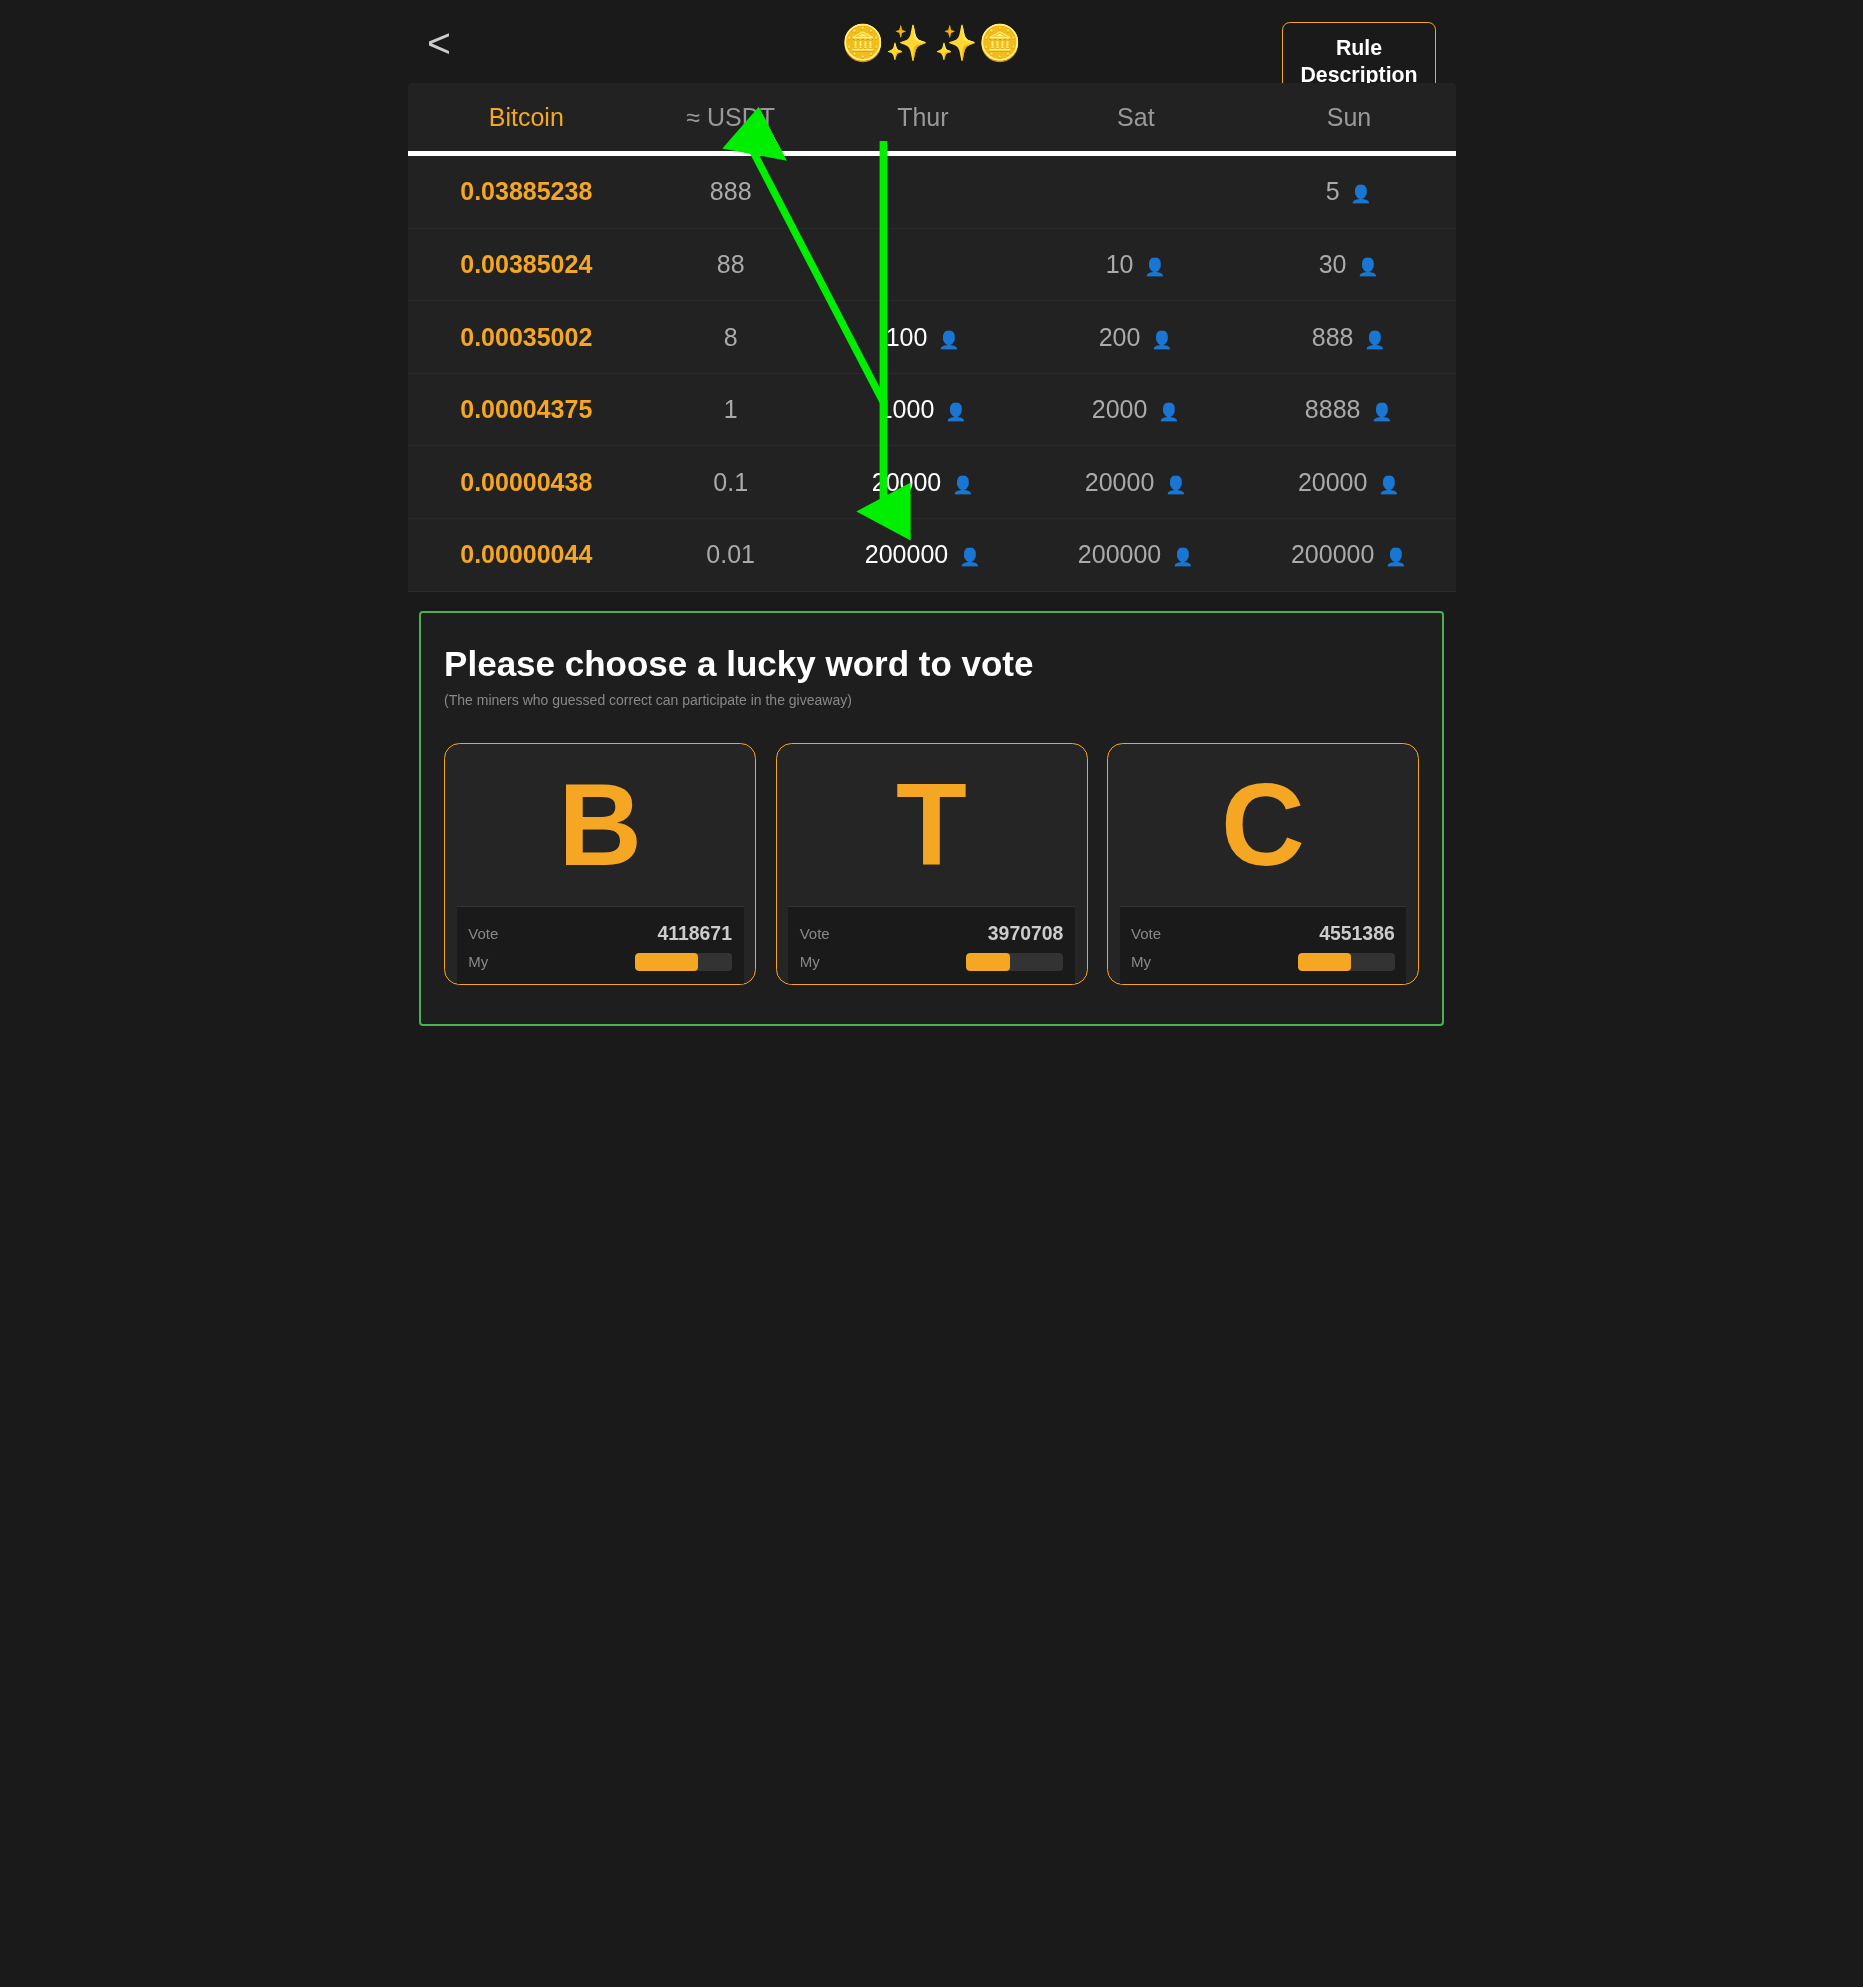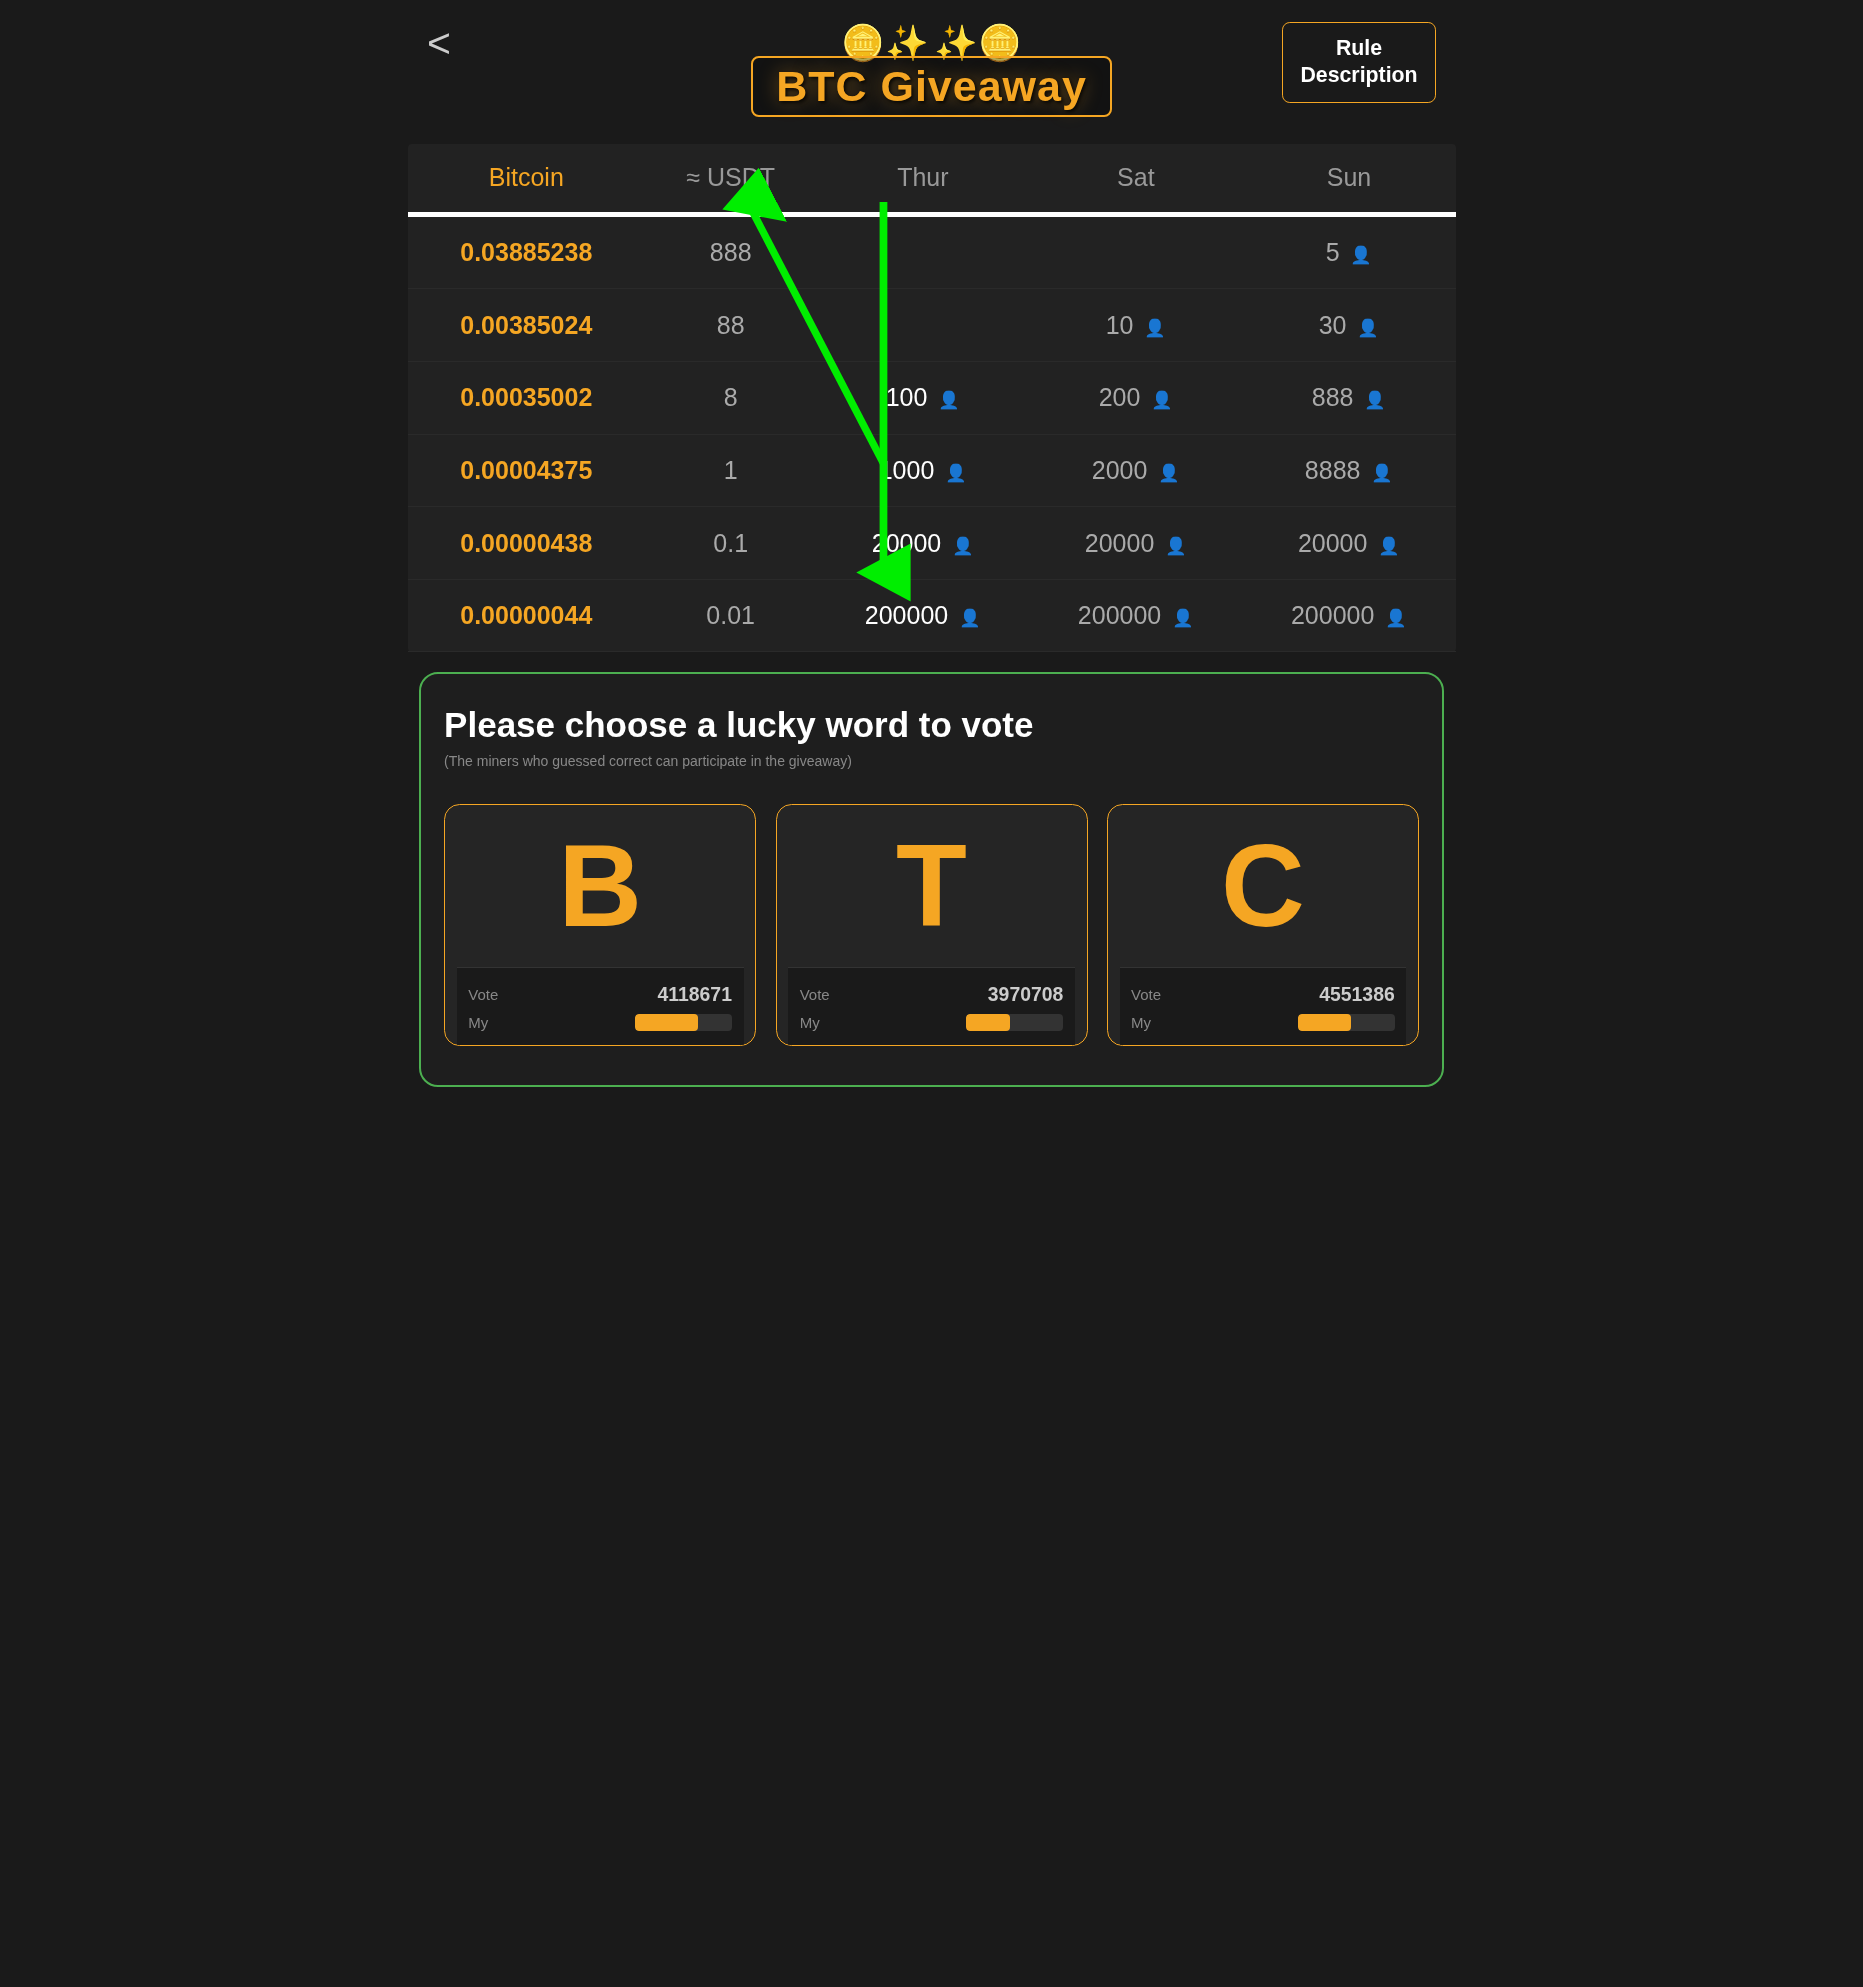--- a/index.html
+++ b/index.html
@@ -145,21 +145,21 @@
       width: 100%;
       height: 100%;
       pointer-events: none;
       z-index: 10;
     }
 
     
     .vote-section {
       margin: 19.4px 11.6px;
       border: 2.9px solid #4caf50;
-      border-radius: 19px;
+      border-radius: 4px;
       background: #1e1e1e;
       padding: 31px 23px 39px;
     }
 
     .vote-title {
       font-size: 35px;
       font-weight: 700;
       color: #fff;
       margin-bottom: 7.8px;
     }
@@ -245,21 +245,20 @@
 <body>
 
 <div class="header">
   <div class="back-btn">&lt;</div>
 
   <div class="title-wrapper">
     <div class="coins-emoji">
       <span>🪙✨</span>
       <span>✨🪙</span>
     </div>
-    <div class="page-title">BTC Giveaway</div>
   </div>
 
   <button class="rule-btn">Rule<br>Description</button>
 </div>
 
 <div class="table-section arrow-overlay">
 
   <svg class="arrow-svg-container" viewBox="0 0 1080 700" preserveAspectRatio="none" xmlns="http://www.w3.org/2000/svg">
 
     <defs>

